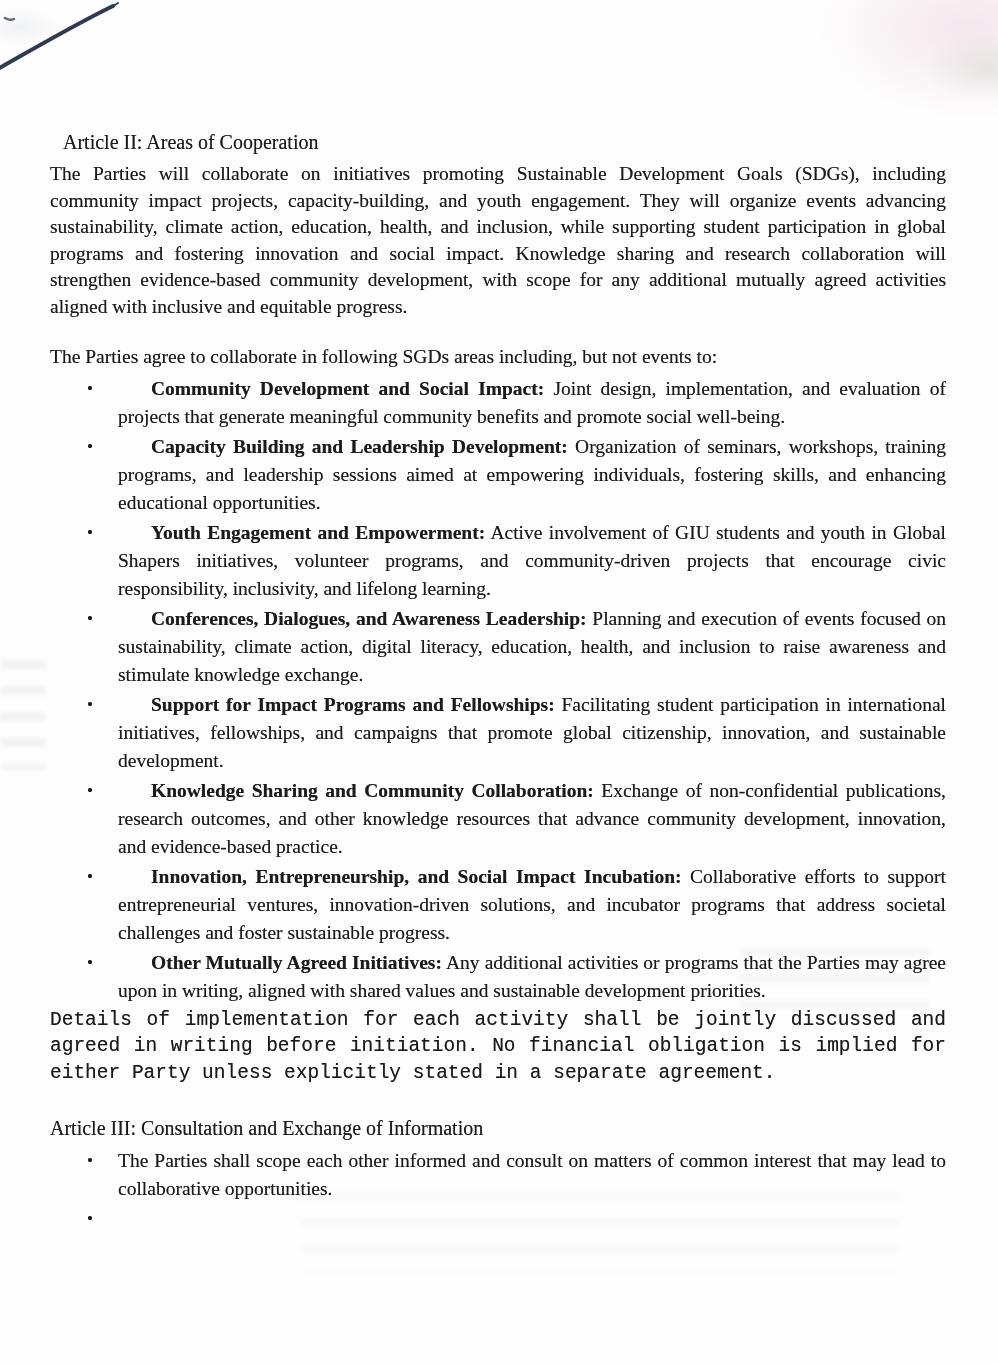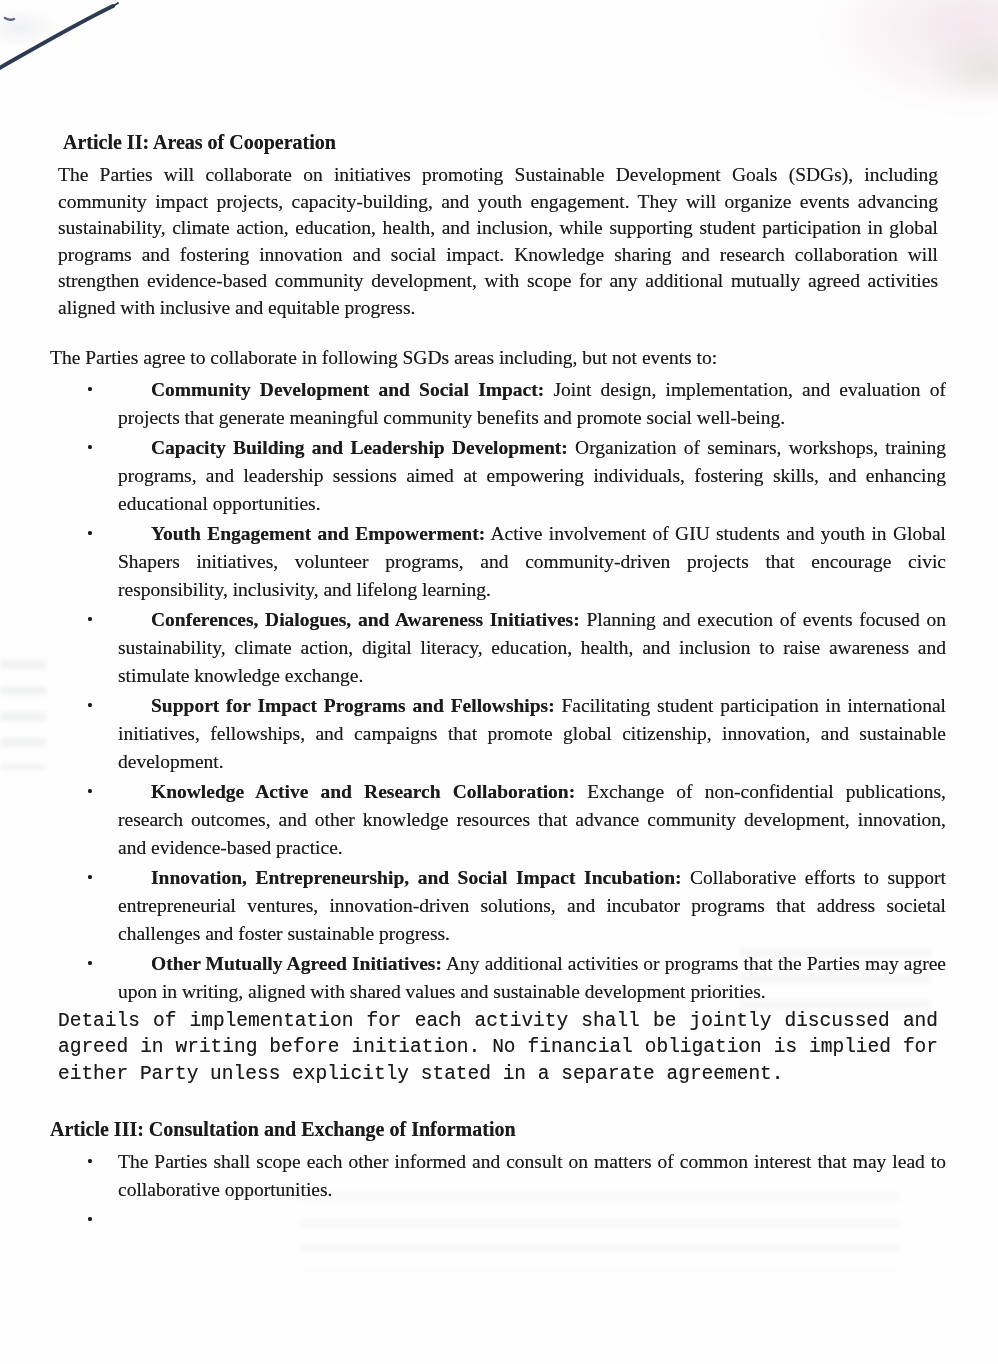--- a/index.html
+++ b/index.html
@@ -55,31 +55,31 @@
     left: 0;
     top: 0;
     width: 998px;
     padding: 130px 52px 0 50px;
     box-sizing: border-box;
     text-shadow: 0 0 0.5px rgba(10,10,10,0.55);
   }
   .article-heading {
     font-size: 20px;
     line-height: 24px;
-    font-weight: 700;
+    font-weight: 400;
     margin: 0 0 7px 0;
   }
   .heading-indent {
     padding-left: 13px;
   }
   .para {
     font-size: 19.5px;
     line-height: 26.6px;
     text-align: justify;
-    margin: 8px;
+    margin: 0;
   }
   .list-intro {
     font-size: 19.5px;
     line-height: 27px;
     margin: 22px 0 5px 0;
   }
   ul.bullets {
     list-style: none;
     margin: 0;
     padding: 0;
@@ -144,31 +144,31 @@
         <span class="bold-lead">Capacity Building and Leadership Development:</span>
         <span>Organization of seminars, workshops, training programs, and leadership sessions aimed at empowering individuals, fostering skills, and enhancing educational opportunities.</span>
       </li>
       <li>
         <span class="bullet-dot">•</span>
         <span class="bold-lead">Youth Engagement and Empowerment:</span>
         <span>Active involvement of GIU students and youth in Global Shapers initiatives, volunteer programs, and community-driven projects that encourage civic responsibility, inclusivity, and lifelong learning.</span>
       </li>
       <li>
         <span class="bullet-dot">•</span>
-        <span class="bold-lead">Conferences, Dialogues, and Awareness Initiatives:</span>
+        <span class="bold-lead">Conferences, Dialogues, and Awareness Leadership:</span>
         <span>Planning and execution of events focused on sustainability, climate action, digital literacy, education, health, and inclusion to raise awareness and stimulate knowledge exchange.</span>
       </li>
       <li>
         <span class="bullet-dot">•</span>
         <span class="bold-lead">Support for Impact Programs and Fellowships:</span>
         <span>Facilitating student participation in international initiatives, fellowships, and campaigns that promote global citizenship, innovation, and sustainable development.</span>
       </li>
       <li>
         <span class="bullet-dot">•</span>
-        <span class="bold-lead">Knowledge Active and Research Collaboration:</span>
+        <span class="bold-lead">Knowledge Sharing and Community Collaboration:</span>
         <span>Exchange of non-confidential publications, research outcomes, and other knowledge resources that advance community development, innovation, and evidence-based practice.</span>
       </li>
       <li>
         <span class="bullet-dot">•</span>
         <span class="bold-lead">Innovation, Entrepreneurship, and Social Impact Incubation:</span>
         <span>Collaborative efforts to support entrepreneurial ventures, innovation-driven solutions, and incubator programs that address societal challenges and foster sustainable progress.</span>
       </li>
       <li>
         <span class="bullet-dot">•</span>
         <span class="bold-lead">Other Mutually Agreed Initiatives:</span>

